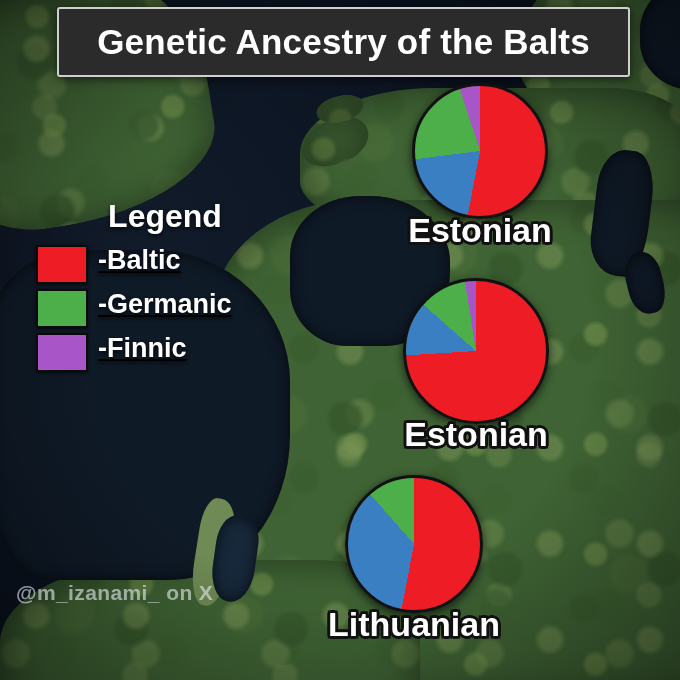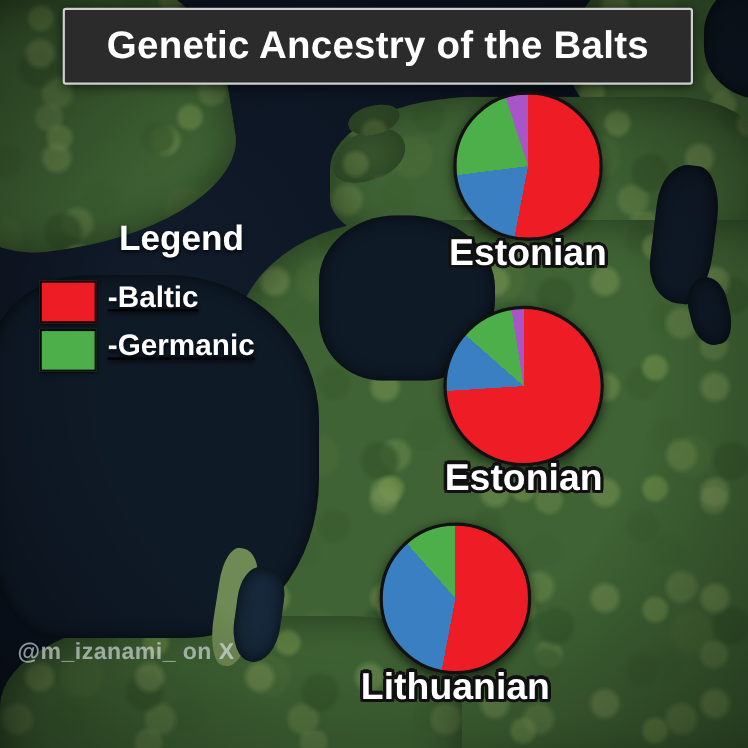--- a/index.html
+++ b/index.html
@@ -90,21 +90,21 @@
     box-shadow:0 2px 10px rgba(0,0,0,.6);
   }
   #title-text{
     color:#fff;font-size:35px;font-weight:bold;letter-spacing:.2px;white-space:nowrap;
   }
 
   
   #legend{position:absolute;left:36px;top:198px;width:230px;}
   #legend-title{
     color:#fff;font-size:32px;font-weight:bold;text-align:center;
-    margin:0 0 20px 28px;
+    margin:0 0 10px 28px;
     text-shadow:0 2px 4px rgba(0,0,0,.8);
   }
   .legend-row{display:flex;align-items:flex-start;margin-bottom:5px;text-decoration:underline;}
   .swatch{
     width:48px;height:35px;border:2px solid #0a0a0a;flex:none;
     box-shadow:0 1px 3px rgba(0,0,0,.7);
   }
   .legend-label{
     color:#fff;font-size:27px;font-weight:bold;margin-left:10px;white-space:nowrap;
     text-shadow:0 2px 4px rgba(0,0,0,.85);
@@ -172,20 +172,24 @@
     <div id="legend-title">Legend</div>
 
     <div class="legend-row">
       <div class="swatch" style="background: rgb(238, 28, 37);"></div>
       <div class="legend-label">-Baltic</div>
     </div>
     <div class="legend-row">
       <div class="swatch" style="background: rgb(76, 175, 74);"></div>
       <div class="legend-label">-Germanic</div>
     </div>
+    <div class="legend-row">
+      <div class="swatch" style="background: rgb(168, 85, 200);"></div>
+      <div class="legend-label">-Finnic</div>
+    </div>
   </div>
 
   <div class="pie-group" id="pie-estonian">
     <div class="pie" style="background: conic-gradient(rgb(238, 28, 37) 0deg, rgb(238, 28, 37) 190.8deg, rgb(58, 127, 194) 190.8deg, rgb(58, 127, 194) 262.8deg, rgb(76, 175, 74) 262.8deg, rgb(76, 175, 74) 342deg, rgb(168, 85, 200) 342deg, rgb(168, 85, 200) 360deg);"></div>
     <div class="pie-label">Estonian</div>
   </div>
 
   <div class="pie-group" id="pie-latvian">
     <div class="pie" style="background: conic-gradient(rgb(238, 28, 37) 0deg, rgb(238, 28, 37) 266.4deg, rgb(58, 127, 194) 266.4deg, rgb(58, 127, 194) 311.4deg, rgb(76, 175, 74) 311.4deg, rgb(76, 175, 74) 351deg, rgb(168, 85, 200) 351deg, rgb(168, 85, 200) 360deg);"></div>
     <div class="pie-label">Estonian</div>

